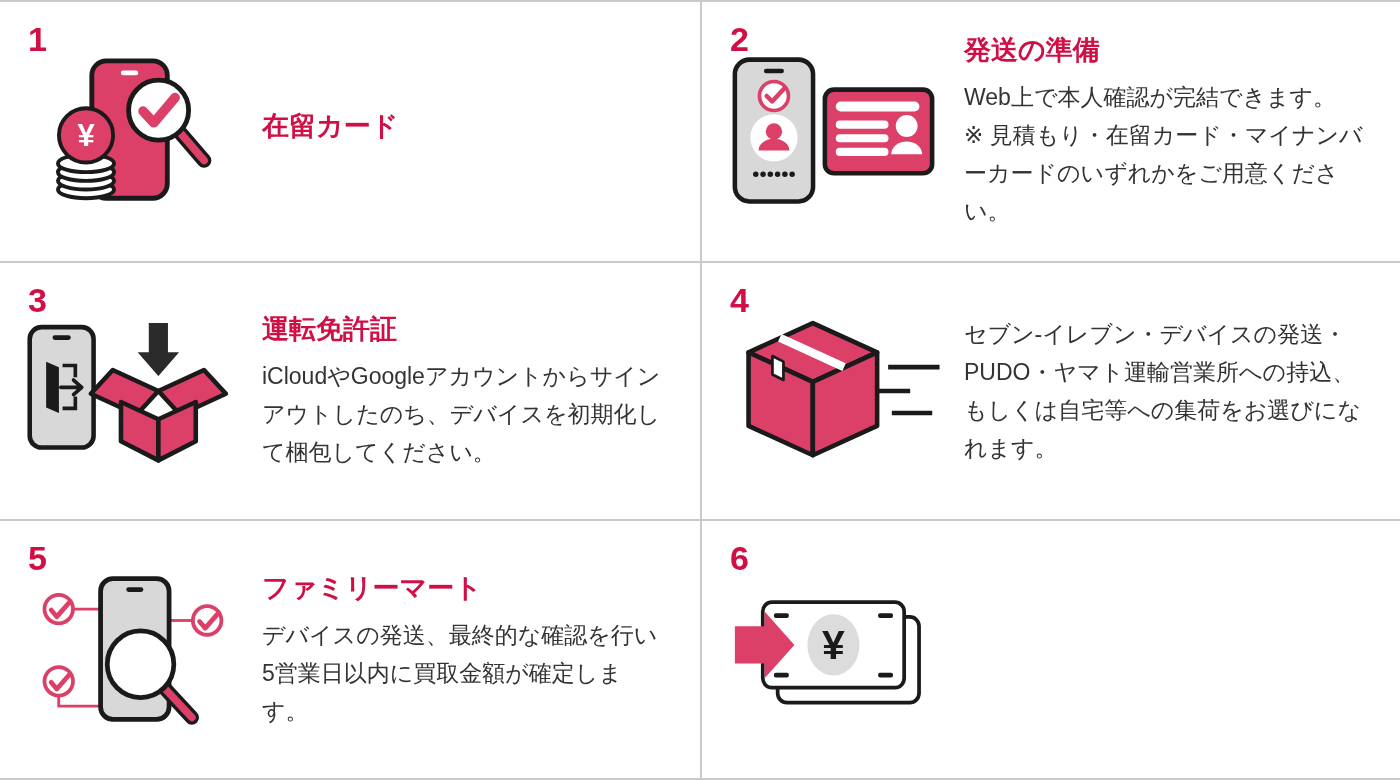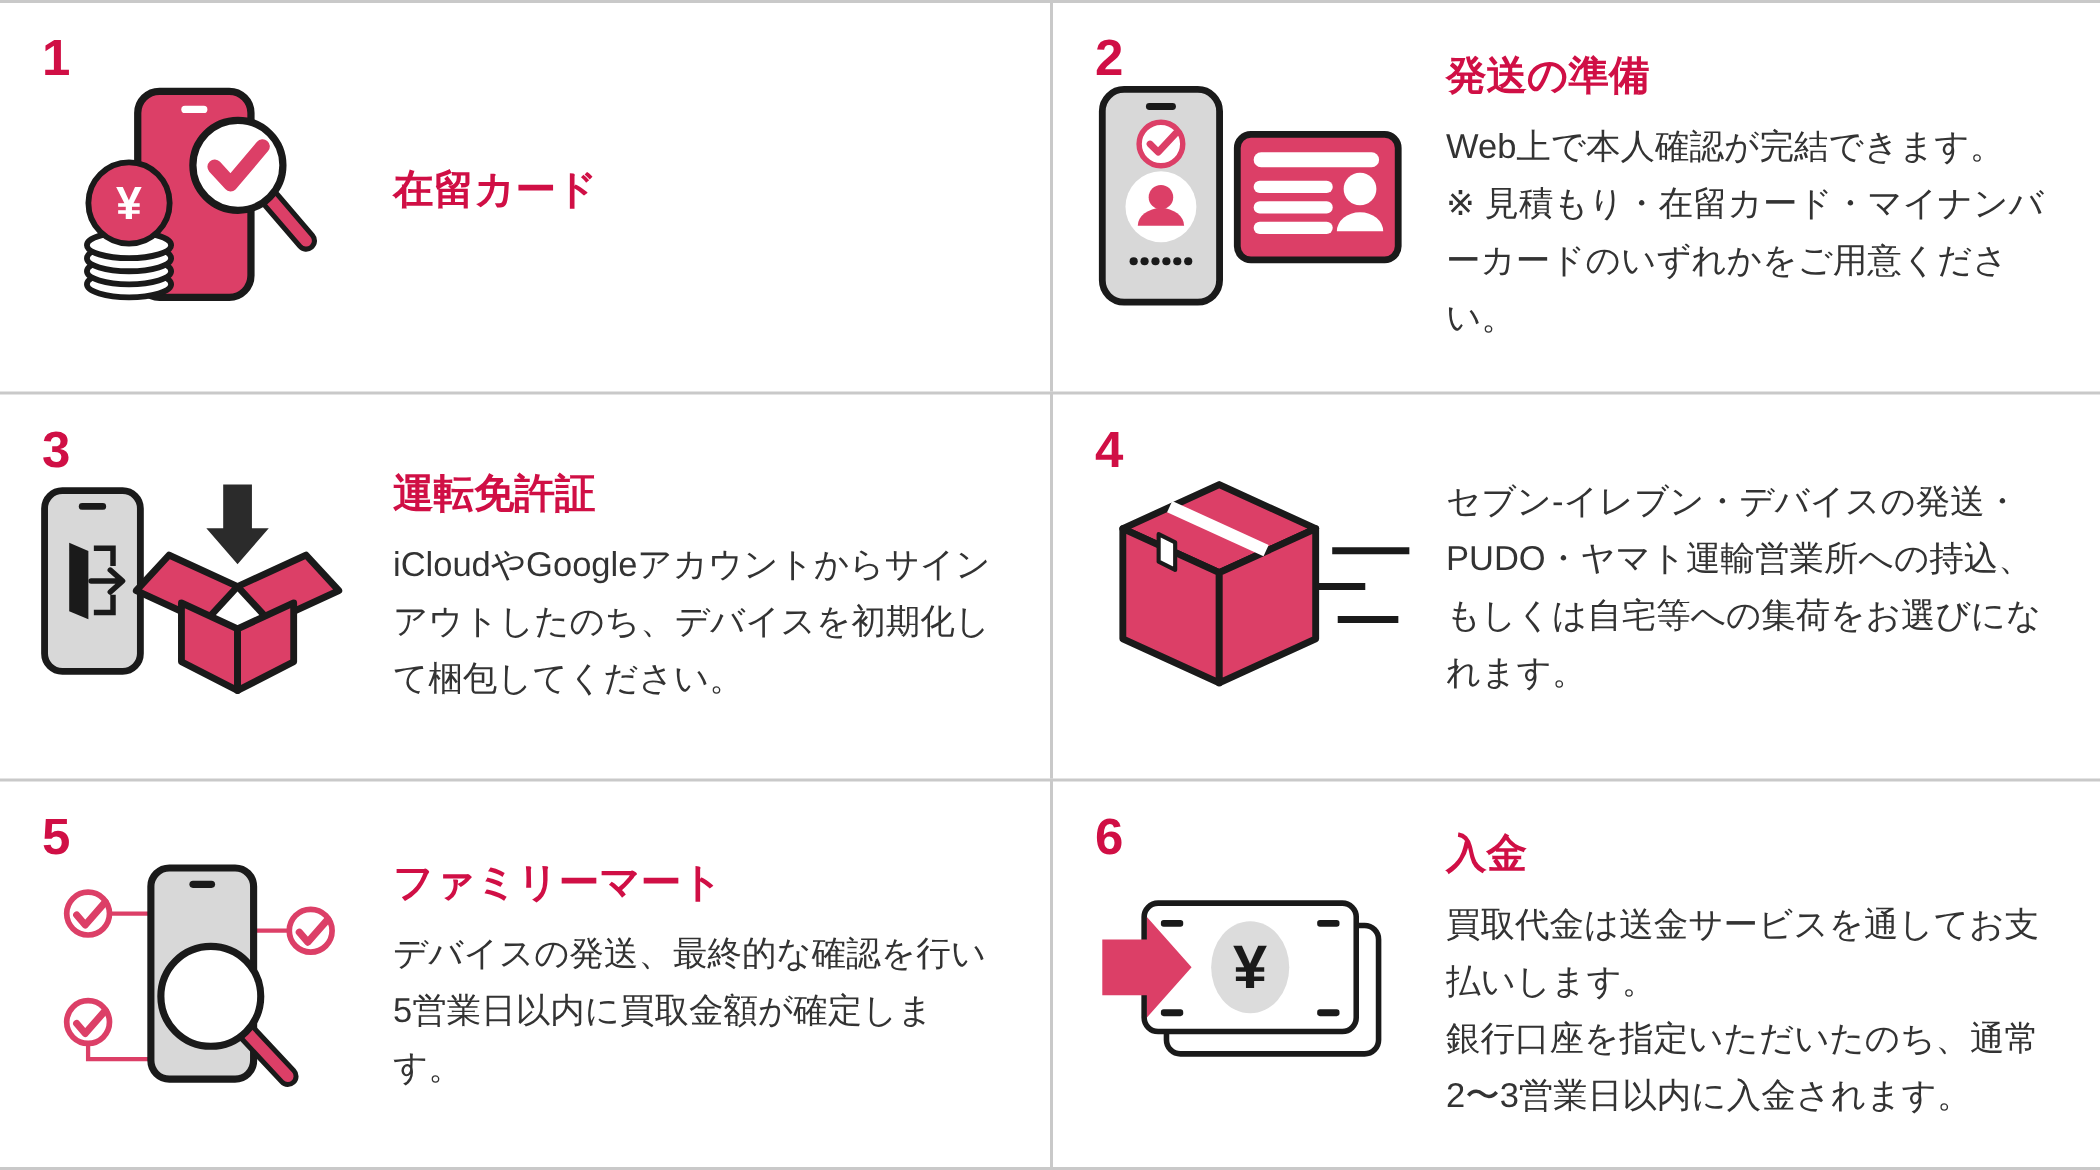--- a/index.html
+++ b/index.html
@@ -234,21 +234,16 @@
           <text x="108" y="77" text-anchor="middle" font-size="44" font-weight="bold" fill="#1a1a1a">¥</text>
           <g class="fd">
             <rect x="44" y="28" width="16" height="5" rx="2"></rect>
             <rect x="156" y="28" width="16" height="5" rx="2"></rect>
             <rect x="44" y="92" width="16" height="5" rx="2"></rect>
             <rect x="156" y="92" width="16" height="5" rx="2"></rect>
           </g>
           <polygon class="fp" points="2,42 34,42 34,26 66,62 34,98 34,82 2,82"></polygon>
         </svg>
       </div>
-      <div class="text-col">
-        <h3 class="step-title">入金</h3>
-        <p class="step-body">買取代金は送金サービスを通してお支払いします。
-銀行口座を指定いただいたのち、通常2〜3営業日以内に入金されます。</p>
-      </div>
     </div>
   </section>
 
 </div>
 
 </body></html>

